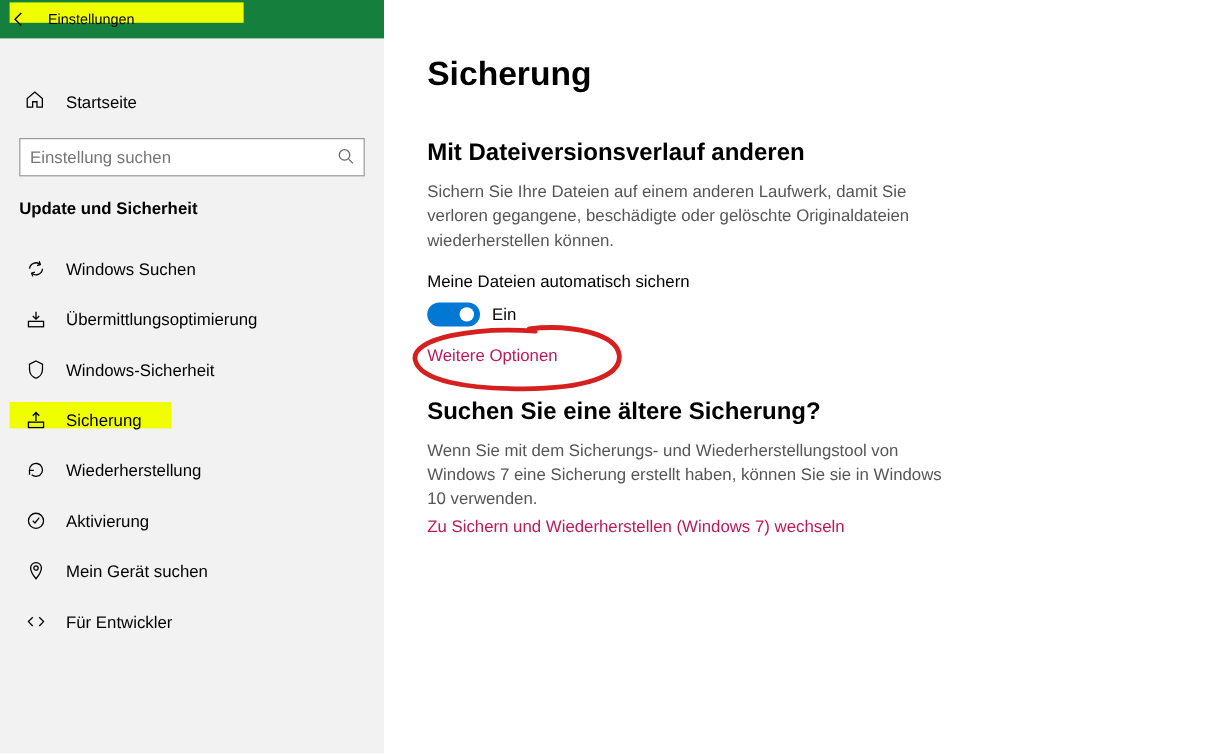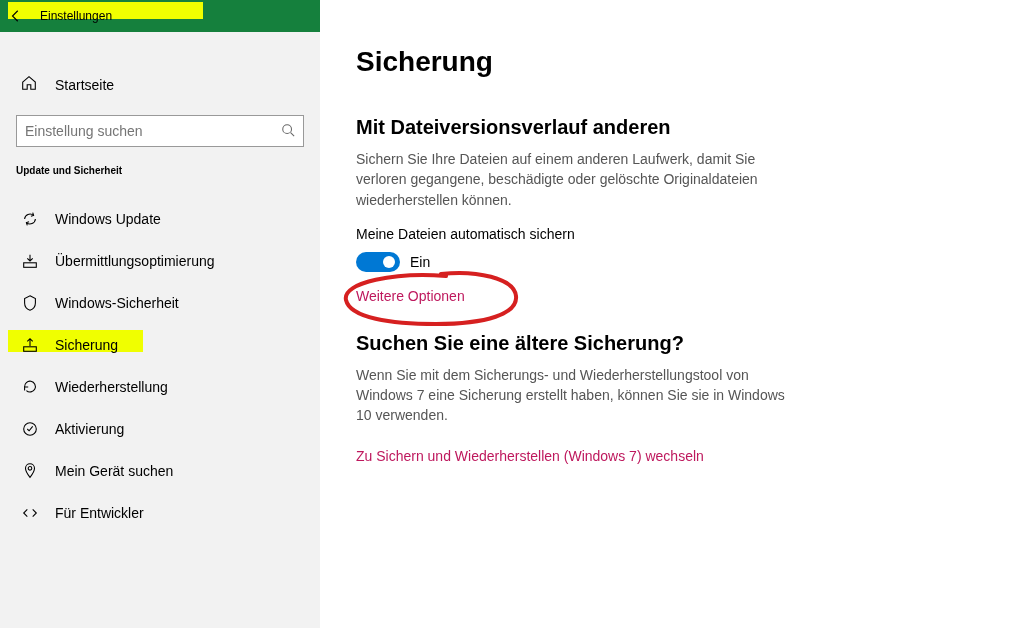--- a/index.html
+++ b/index.html
@@ -71,21 +71,21 @@
     .search-input {
       flex: 1;
       border: none;
       outline: none;
       font-size: 14px;
       color: #666;
       background: transparent;
     }
     .category-title {
       font-weight: 600;
-      font-size: 10px;
+      font-size: 14px;
       padding: 18px 20px 10px 16px;
     }
     .nav-list { margin-top: 12px; }
     .nav-item {
       display: flex;
       align-items: center;
       padding: 12px 20px 12px 20px;
       cursor: pointer;
       position: relative;
     }
@@ -149,21 +149,21 @@
       margin-bottom: 28px;
       position: relative;
     }
     .red-circle {
       position: absolute;
       top: -20px;
       left: -20px;
       pointer-events: none;
     }
     .sect2 { margin-top: 20px; }
-    .sect2 .section-desc { margin-bottom: 22px; }
+    .sect2 .section-desc { margin-bottom: 4px; }
   </style>
 </head>
 <body>
 
 <div class="layout">
   <aside class="sidebar">
     <div class="titlebar">
       <div class="titlebar-hl"></div>
       <div class="back-arrow">
         <svg width="14" height="14" viewBox="0 0 16 16">
@@ -198,21 +198,21 @@
 
     <nav class="nav-list">
 
       <div class="nav-item">
         <span class="icon">
           <svg width="18" height="18" viewBox="0 0 20 20">
               <path d="M4 10a6 6 0 0 1 10-4M16 10a6 6 0 0 1-10 4" fill="none" stroke="#000" stroke-width="1.2"></path>
               <path d="M13 3l1 3-3 1M7 17l-1-3 3-1" fill="none" stroke="#000" stroke-width="1.2"></path>
             </svg>
         </span>
-        <span>Windows Update</span>
+        <span>Windows Suchen</span>
       </div>
 
       <div class="nav-item">
         <span class="icon">
           <svg width="18" height="18" viewBox="0 0 20 20">
               <rect x="3" y="12" width="14" height="5" fill="none" stroke="#000" stroke-width="1.2"></rect>
               <path d="M10 3v7M7 7l3 3 3-3" fill="none" stroke="#000" stroke-width="1.2"></path>
             </svg>
         </span>
         <span>Übermittlungsoptimierung</span>

